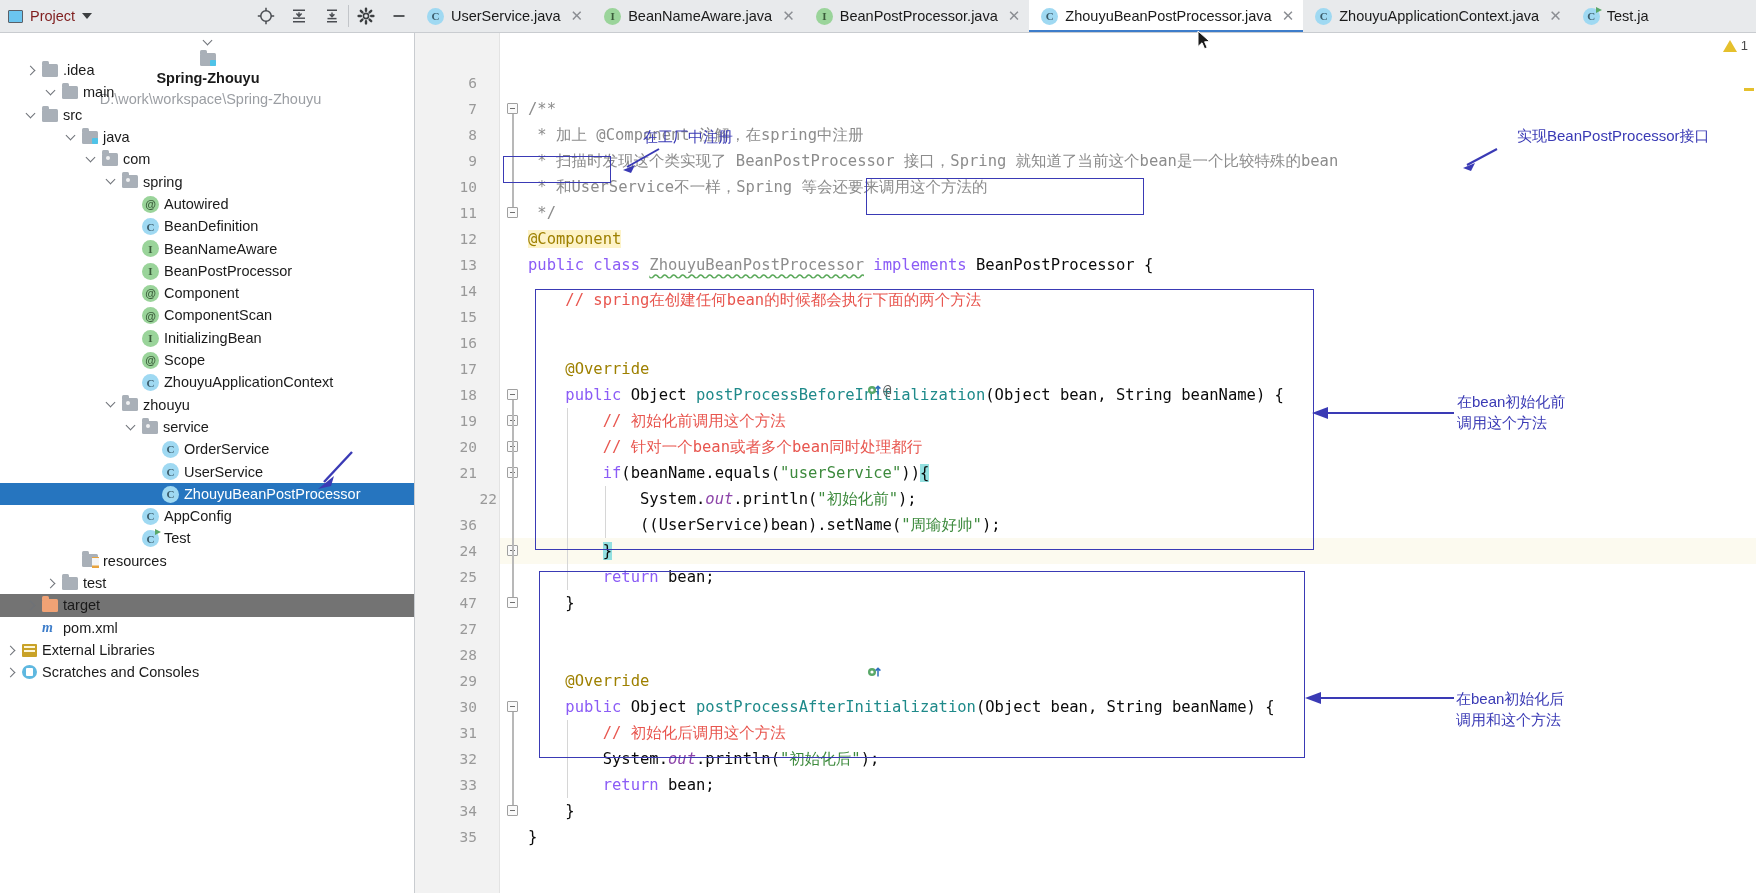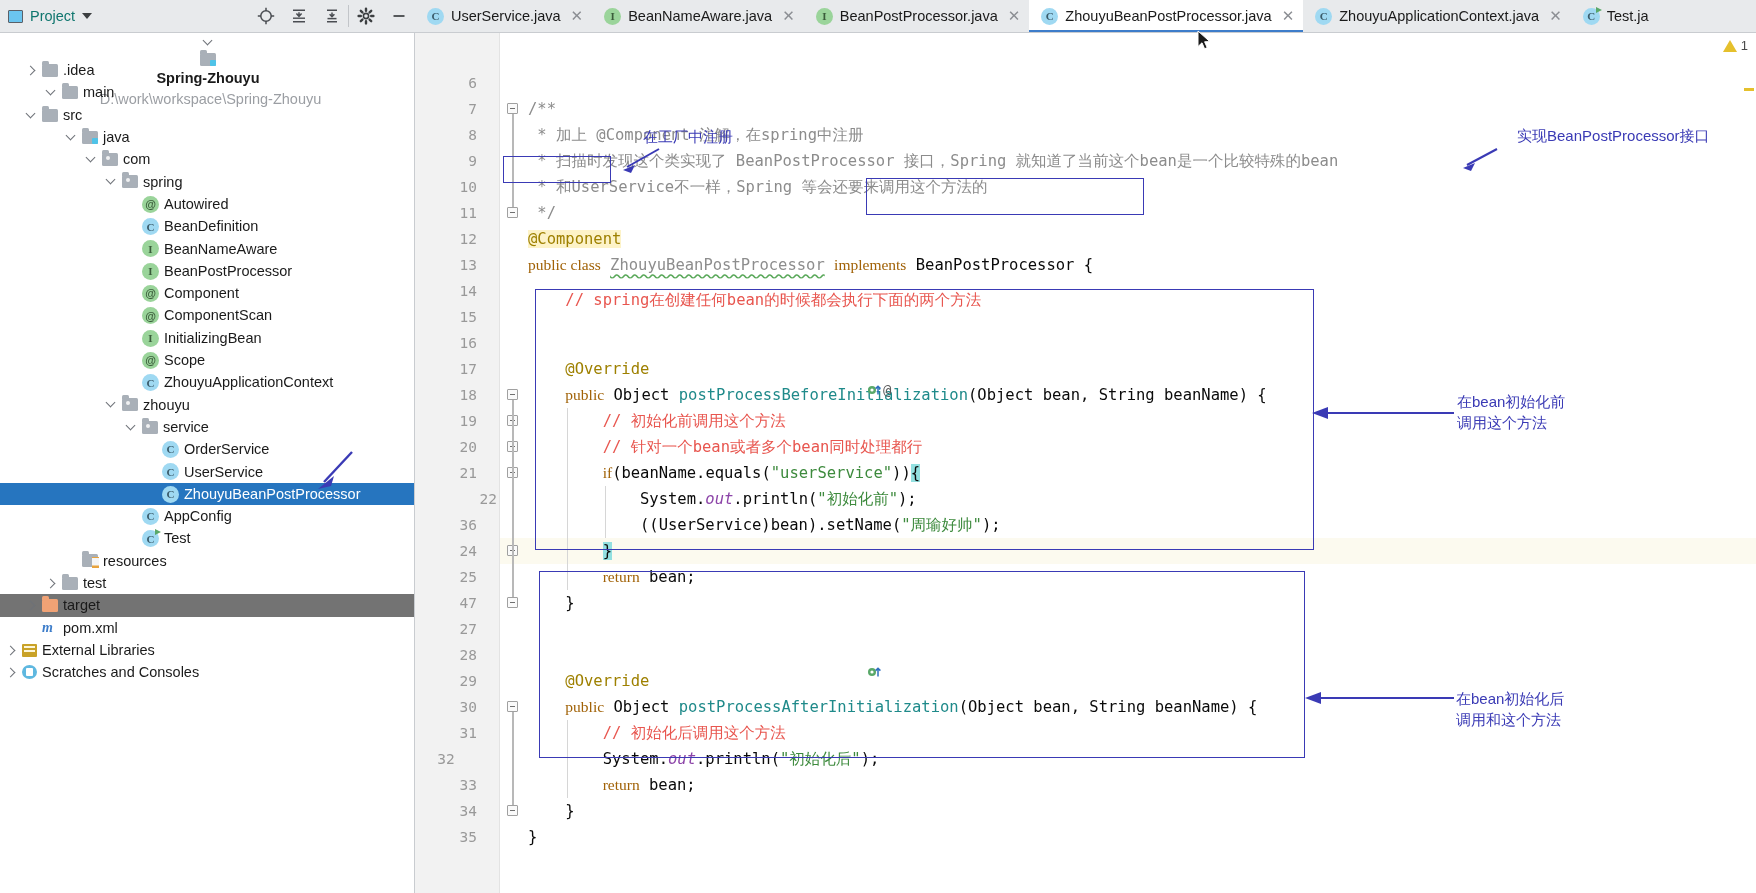--- a/index.html
+++ b/index.html
@@ -15,21 +15,21 @@
   .toprow { display: flex; height: 33px; flex: none; }
 
   .project-toolbar {
     width: 415px; flex: none;
     background: #e8eaec;
     display: flex; align-items: center;
     border-bottom: 1px solid #c9ccd0;
     position: relative;
   }
   .pt-label { display: flex; align-items: center; gap: 7px; padding-left: 8px; }
-  .pt-title { font-size: 14.5px; color: #0f766e; }
+  .pt-title { font-size: 14.5px; color: #7f1d1d; }
   .proj-icon {
     width: 15px; height: 13px; background: #6bc5ef;
     border: 1.6px solid #5a6068; border-radius: 1px;
   }
   .caret-down {
     width: 0; height: 0;
     border-left: 5px solid transparent; border-right: 5px solid transparent;
     border-top: 6px solid #3c3f41;
   }
   .pt-icons { margin-left: auto; display: flex; align-items: center; gap: 0; }
@@ -172,21 +172,21 @@
   }
   .caret-line {
     position: absolute; left: 85px; right: 0; height: 26px;
     background: #fcfaef;
   }
   .codeline {
     position: absolute; left: 113px; height: 26px; line-height: 26px;
     font-family: "DejaVu Sans Mono", monospace;
     font-size: 15.5px; white-space: pre; color: #0a0a0a;
   }
-  .kw  { color: #a16207; font-weight: normal; font-family: Liberation Serif, serif; }
+  .kw  { color: #8b5cf6; font-weight: normal; }
   .cmt { color: #8c8c8c; }
   .cmt-red { color: #e8564f; }
   .str { color: #3d8a3d; }
   .mth { color: #1f8a8a; }
   .anno { color: #9e8000; }
   .anno-hl { color: #9e8000; background: #fdf3c8; }
   .cls-gray { color: #8d8d8d; }
   .static-f { color: #8c44a8; font-style: italic; }
   .brace-hl { background: #93e0e0; }
   .wavy {
@@ -526,21 +526,21 @@
           <div class="ln" style="top: 557px;">47</div>
           <div class="codeline" style="top: 557px;">    }</div>
           <div class="ln" style="top: 583px;">27</div>
           <div class="ln" style="top: 609px;">28</div>
           <div class="ln" style="top: 635px;">29</div>
           <div class="codeline" style="top: 635px;">    <span class="anno">@Override</span></div>
           <div class="ln" style="top: 661px;">30</div>
           <div class="codeline" style="top: 661px;">    <span class="kw">public</span> Object <span class="mth">postProcessAfterInitialization</span>(Object bean, String beanName) {</div>
           <div class="ln" style="top: 687px;">31</div>
           <div class="codeline" style="top: 687px;">        <span class="cmt-red">// 初始化后调用这个方法</span></div>
-          <div class="ln" style="top: 713px; text-align: center;">32</div>
+          <div class="ln" style="top: 713px;">32</div>
           <div class="codeline" style="top: 713px;">        System.<span class="static-f">out</span>.println(<span class="str">"初始化后"</span>);</div>
           <div class="ln" style="top: 739px;">33</div>
           <div class="codeline" style="top: 739px;">        <span class="kw">return</span> bean;</div>
           <div class="ln" style="top: 765px;">34</div>
           <div class="codeline" style="top: 765px;">    }</div>
           <div class="ln" style="top: 791px;">35</div>
           <div class="codeline" style="top: 791px;">}</div>
           <div class="fold" style="left: 92px; top: 70px;"></div>
           <div class="fold" style="left: 92px; top: 174px;"></div>
           <div class="fold" style="left: 92px; top: 356px;"></div>

